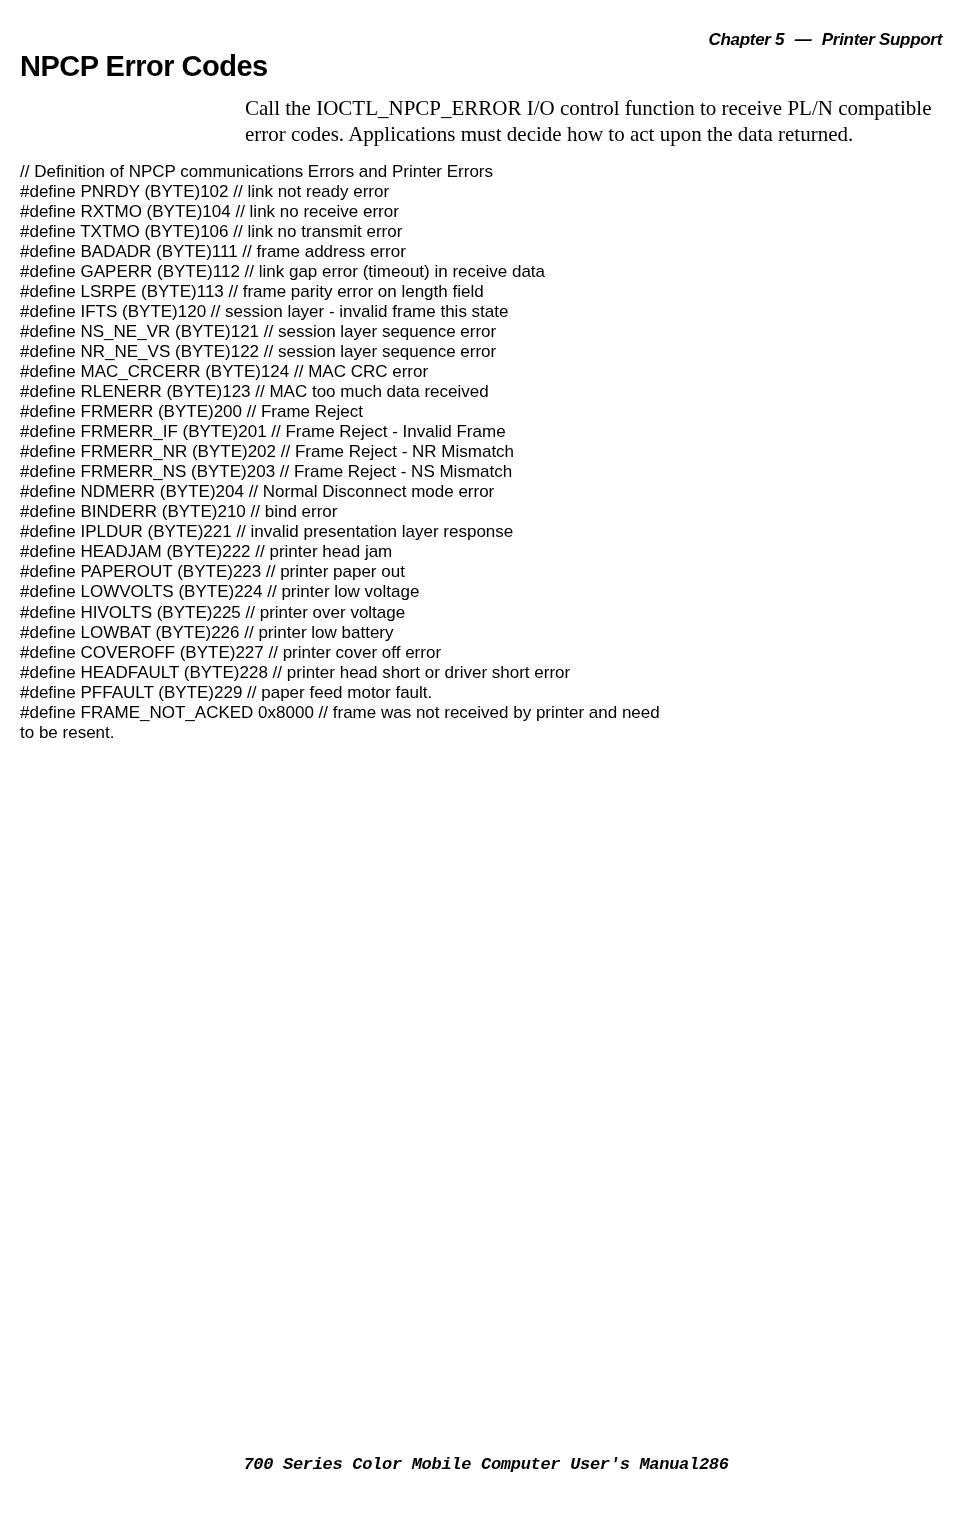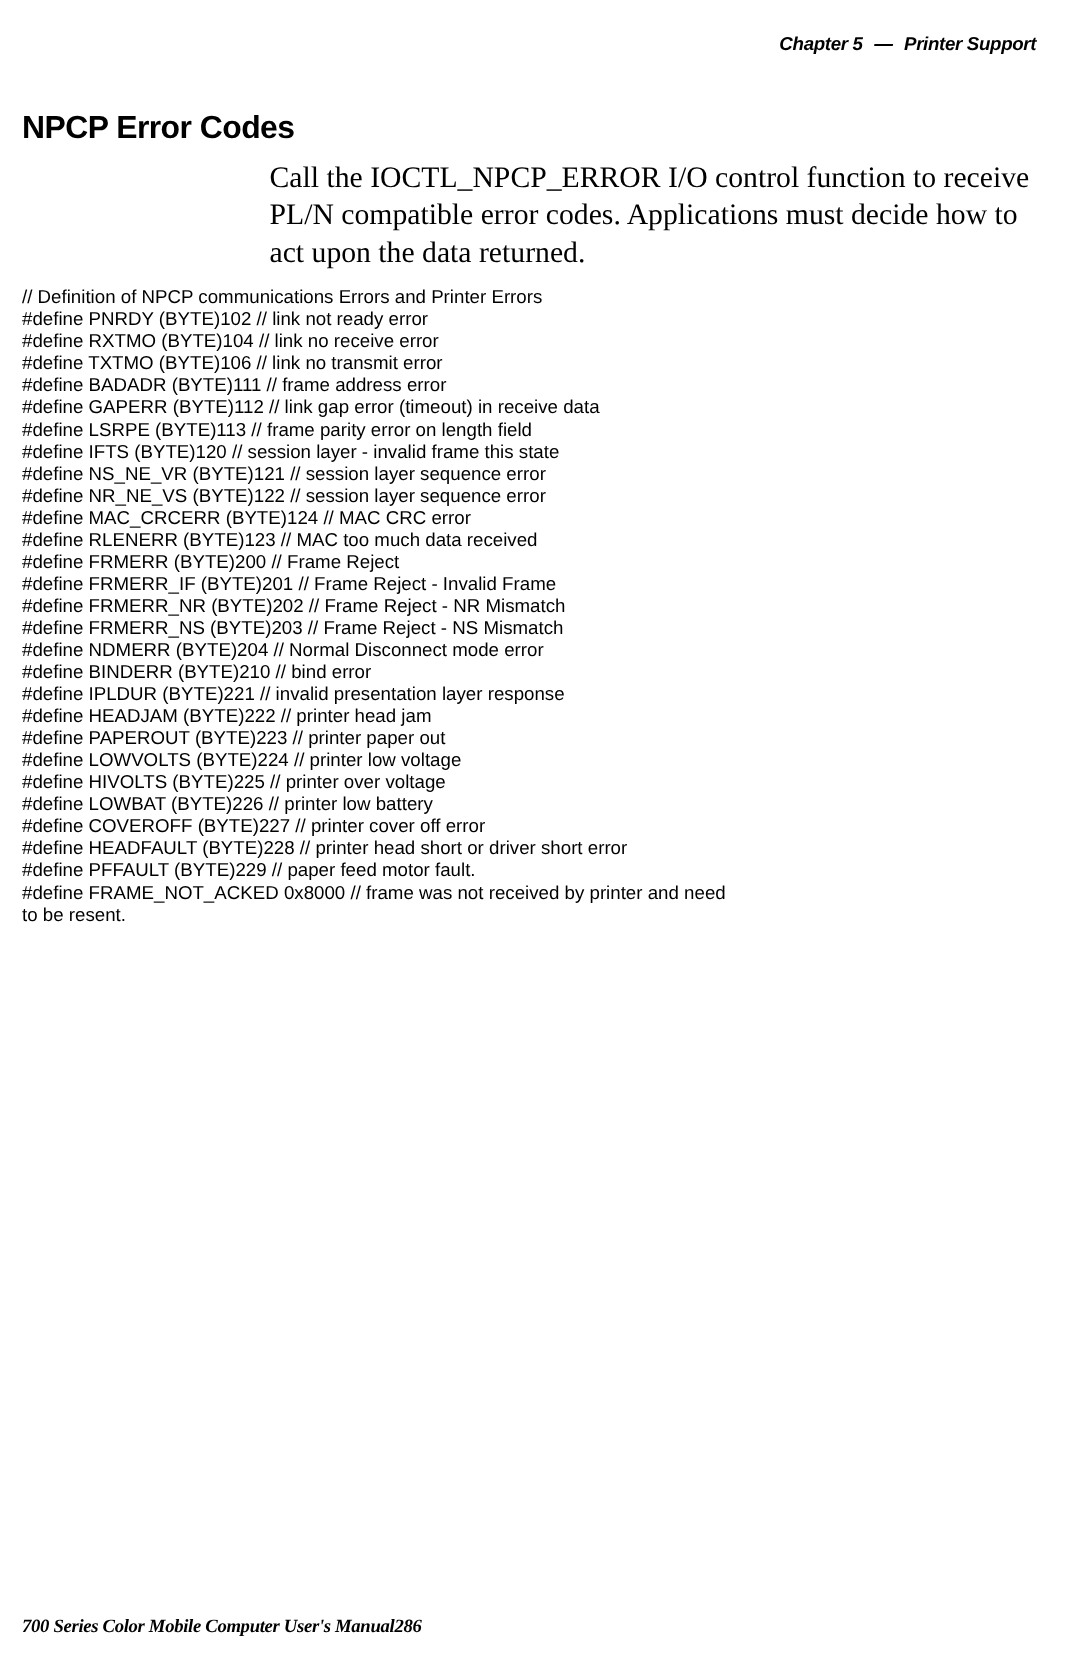--- a/index.html
+++ b/index.html
@@ -15,60 +15,59 @@
       position: relative;
       padding: 30px 20px 50px 20px;
     }
     .header {
       text-align: right;
       font-family: Arial, Helvetica, sans-serif;
       font-weight: bold;
       font-style: italic;
       font-size: 17px;
       letter-spacing: -0.3px;
-      margin-bottom: 50px;
       padding-right: 10px;
     }
     .header .chapter-num {
       font-style: italic;
     }
     .header .dash {
       margin: 0 6px;
     }
     .section-title {
       font-family: Arial, Helvetica, sans-serif;
       font-weight: bold;
       font-size: 29px;
       letter-spacing: -0.5px;
       margin-bottom: 12px;
       padding-left: 0;
     }
     .body-text {
       font-family: 'Adobe Garamond Pro', Garamond, Georgia, serif;
-      font-size: 27px;
+      font-size: 21px;
       line-height: 1.25;
       margin-left: 225px;
       margin-right: 10px;
       margin-bottom: 14px;
     }
     .code-block {
       font-family: Liberation Sans, sans-serif;
       font-size: 17px;
       line-height: 1.18;
       white-space: pre;
       margin-left: 0;
     }
     .footer {
       position: absolute;
-      bottom: 30px;
+      bottom: 45px;
       left: 20px;
       right: 20px;
       display: flex;
-      justify-content: flex-start;
-      font-family: Liberation Serif, serif;
+      justify-content: center;
+      font-family: Liberation Mono, monospace;
       font-weight: bold;
       font-style: italic;
       font-size: 17px;
       letter-spacing: -0.3px;
     }
   </style>
 </head>
 <body>
 
 <div class="header">

